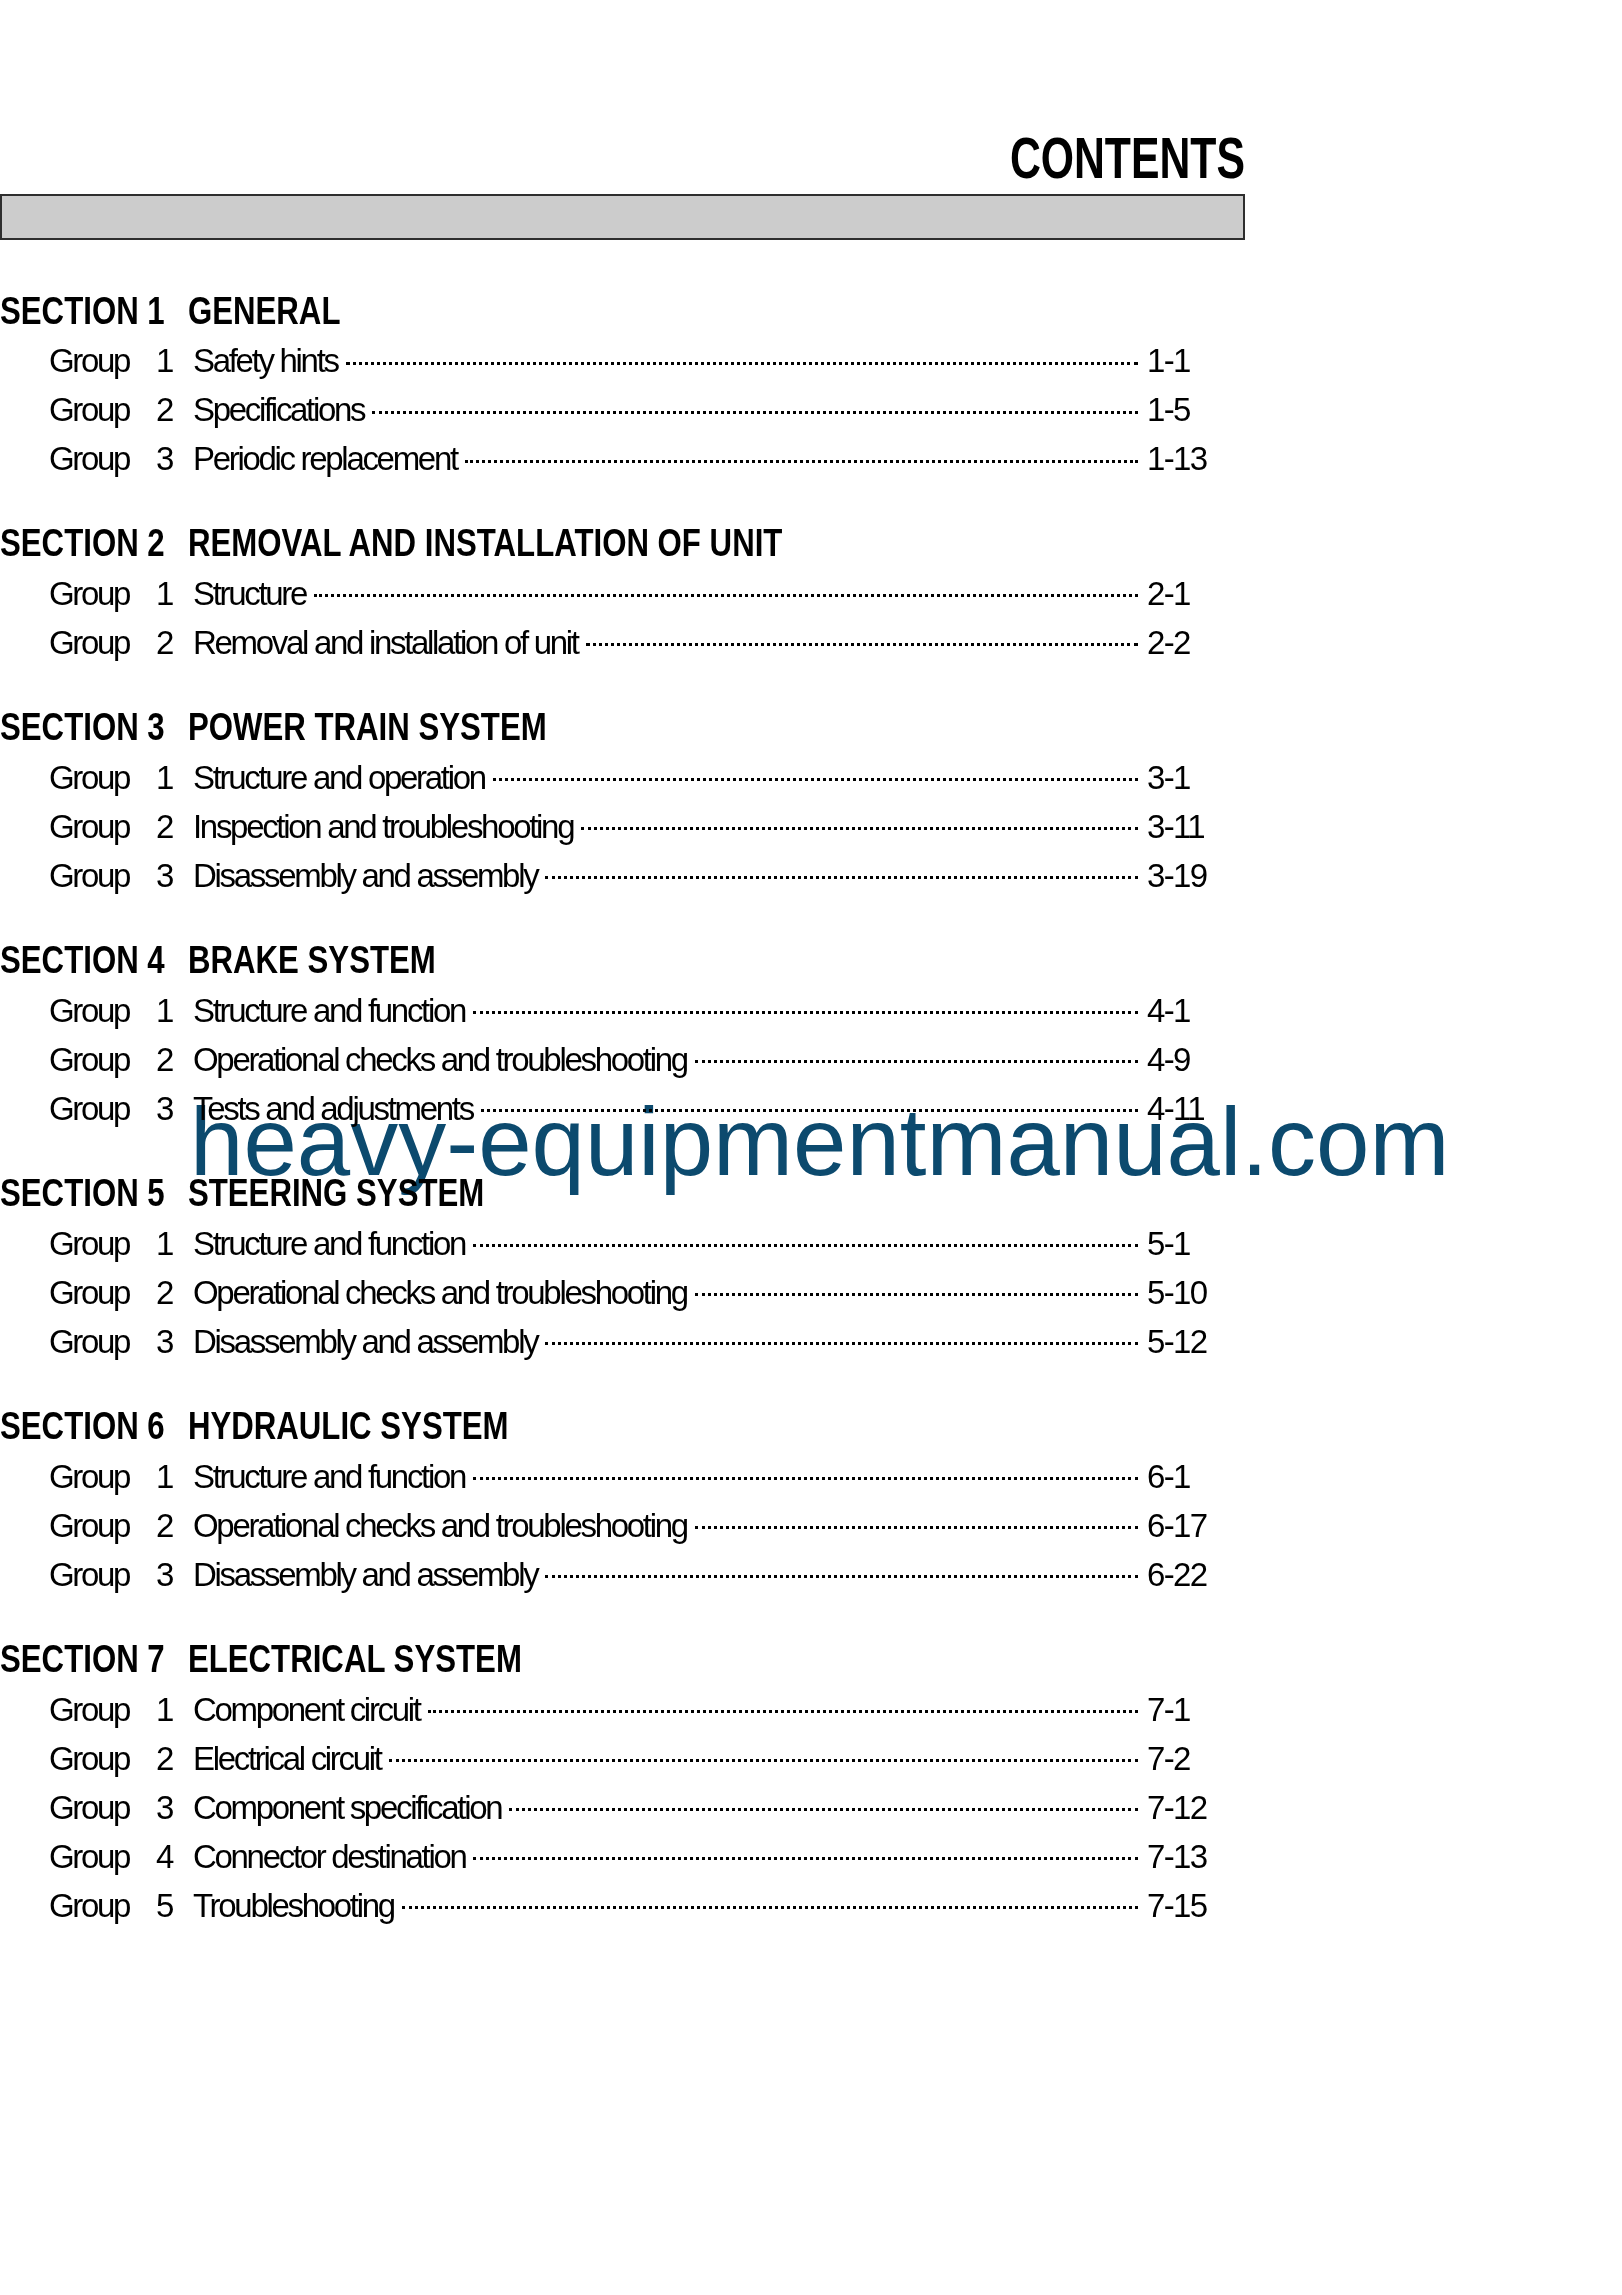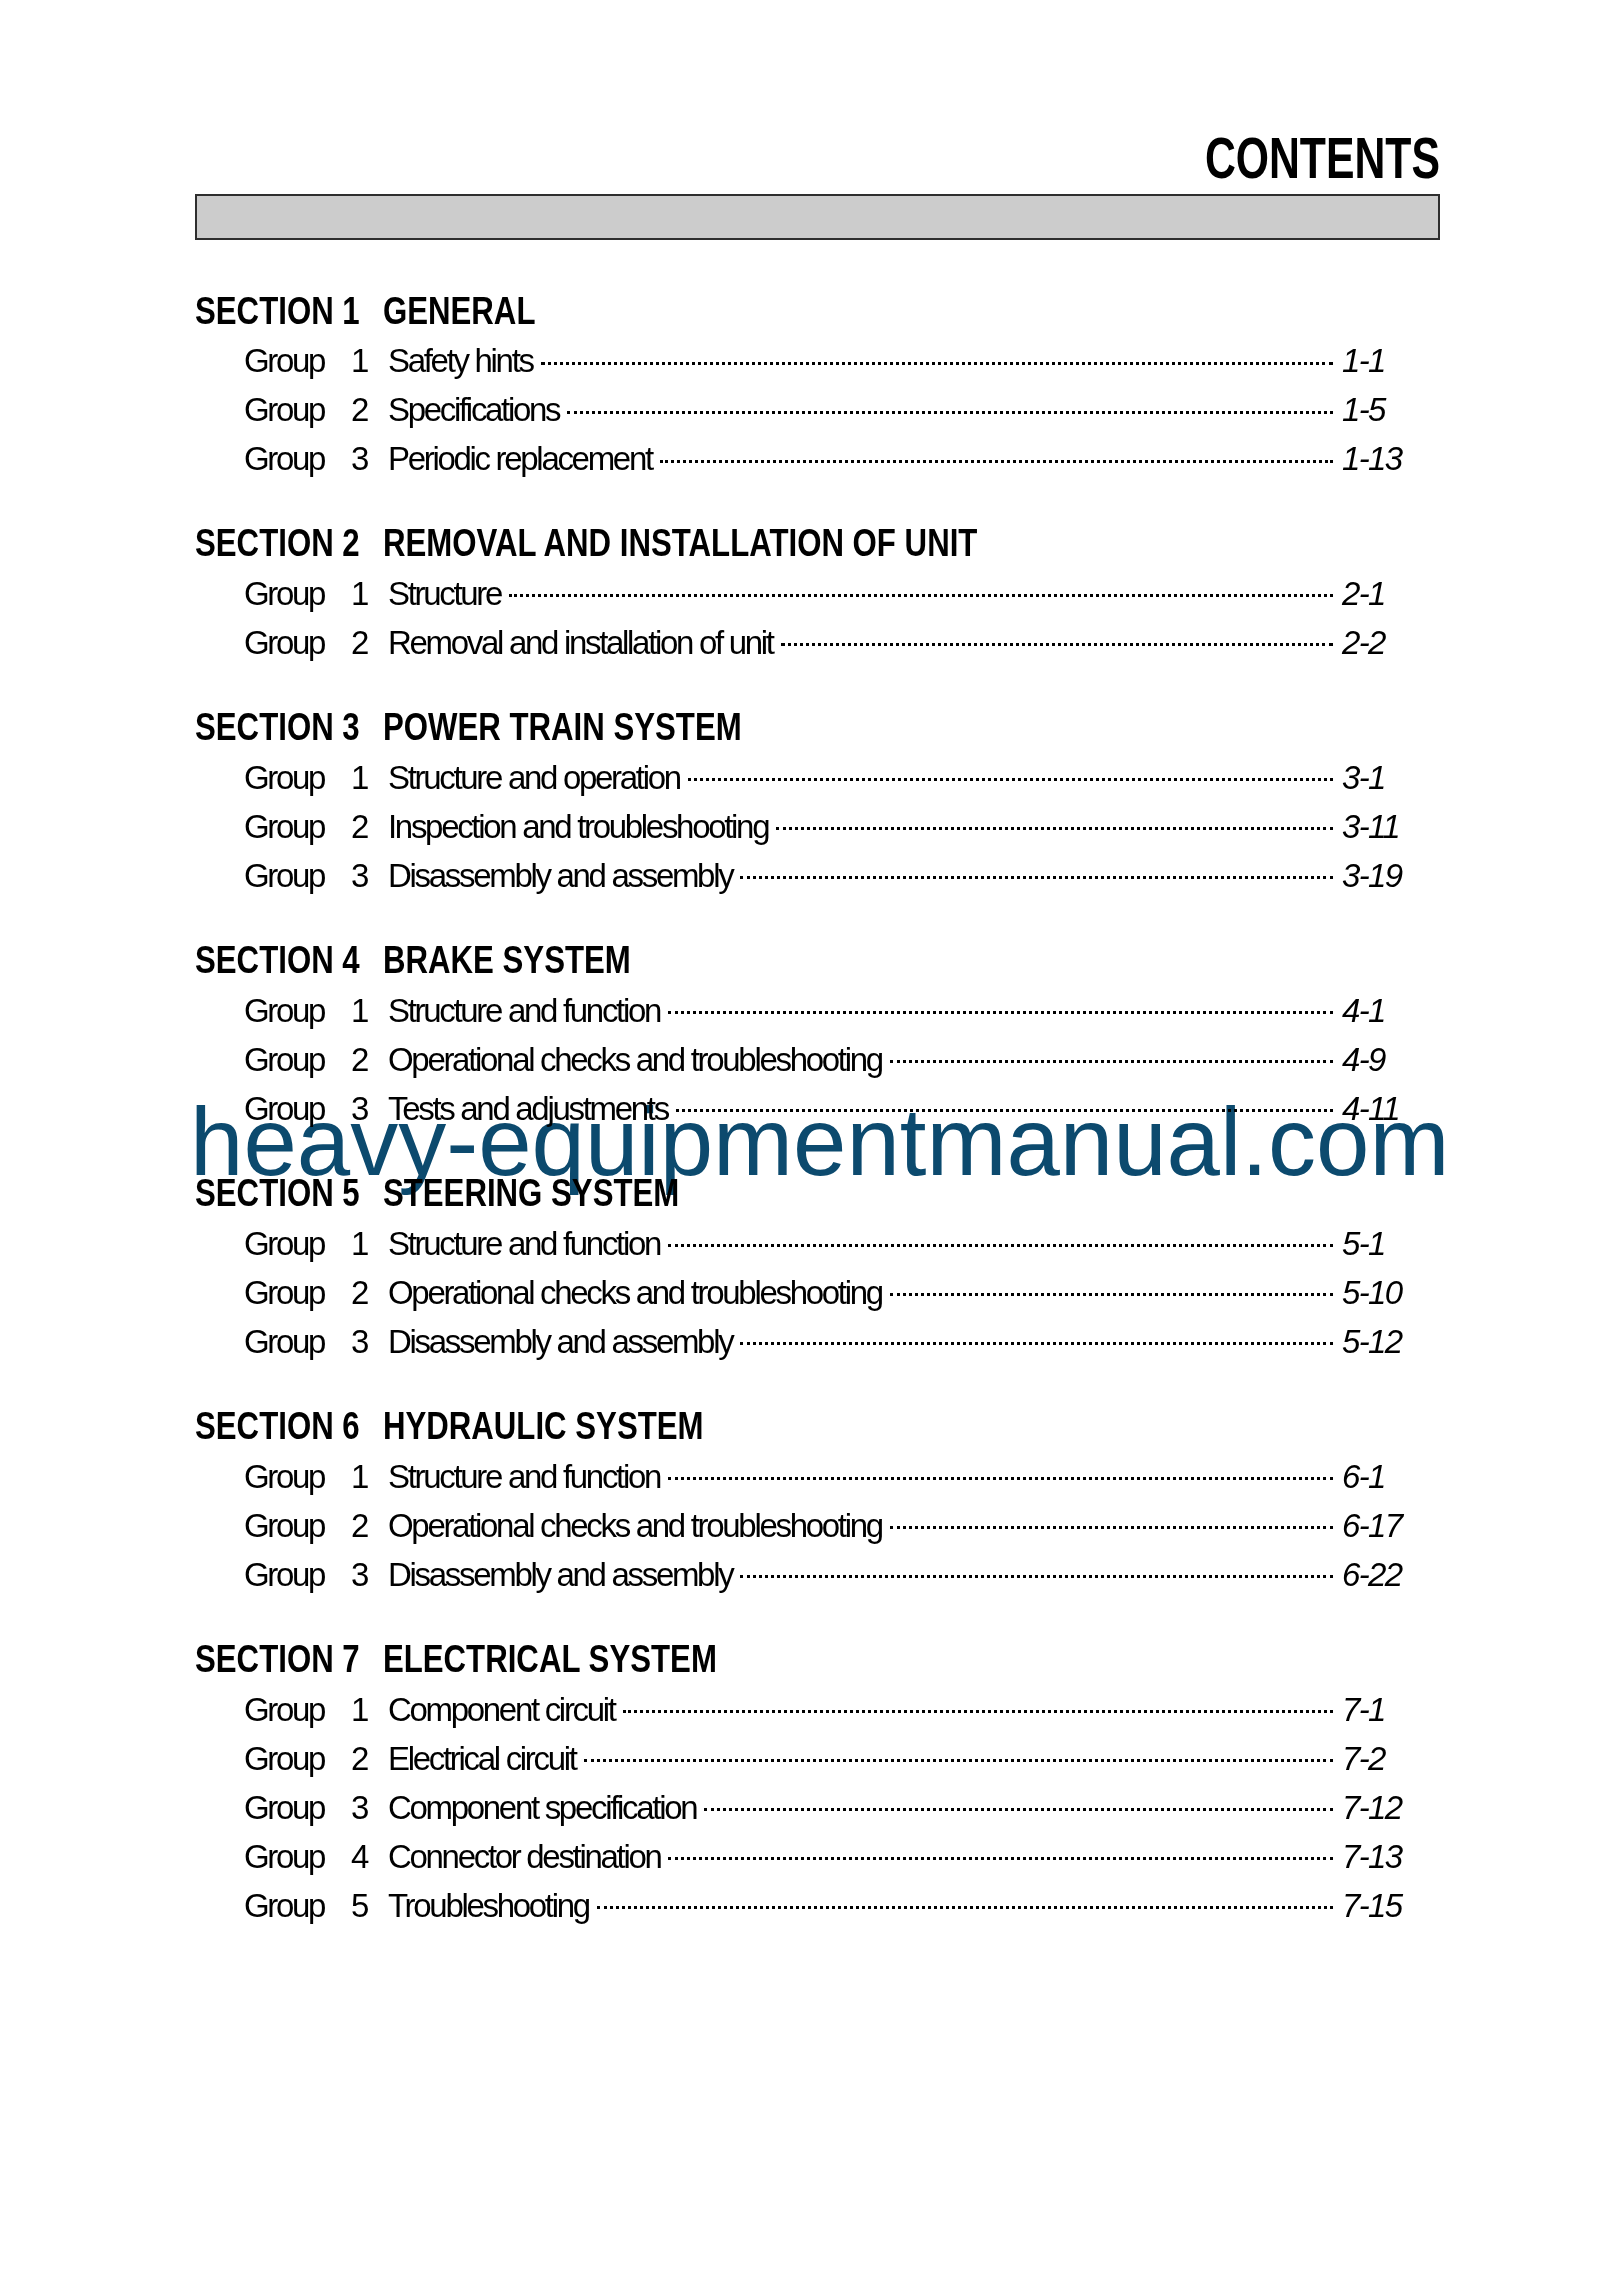--- a/index.html
+++ b/index.html
@@ -5,21 +5,21 @@
   html,body { margin:0; padding:0; background:#e8e8e8; }
   .page {
     position:relative;
     width:1623px; height:2295px;
     margin:0 auto;
     background:#ffffff;
     font-family:"Liberation Sans","DejaVu Sans",sans-serif;
     color:#000;
     overflow:hidden;
   }
-  .content { position:relative; z-index:1; margin-left:195px; width:1245px; }
+  .content { position:relative; z-index:1; width:1245px; }
 
   h1.doc-title {
     margin:130px 0 6.5px 0;
     font-size:57px; line-height:57px; font-weight:bold;
     text-align:right;
     letter-spacing:0;
     transform:scaleX(0.75); transform-origin:100% 50%;
     white-space:pre;
   }
 
@@ -48,21 +48,21 @@
   }
   .row .g { margin-left:49px; width:86px; flex:0 0 auto; }
   .row .n { width:58px; flex:0 0 auto; text-align:center; }
   .row .t { flex:0 0 auto; }
   .row .leader {
     flex:1 1 auto; min-width:26px; height:0;
     border-bottom:3.3px dotted #000;
     position:relative; top:-7.9px;
     margin:0 9.2px 0 7.9px;
   }
-  .row .p { flex:0 0 auto; width:98px; letter-spacing:-0.05em;font-style:italic; }
+  .row .p { flex:0 0 auto; width:98px; letter-spacing:-0.05em; }
 
   .watermark {
     position:absolute; z-index:5;
     left:190px; top:1094px;
     font-size:96px; line-height:96px;
     letter-spacing:0;
     white-space:pre;
     mix-blend-mode:multiply;
     pointer-events:none;
   }

